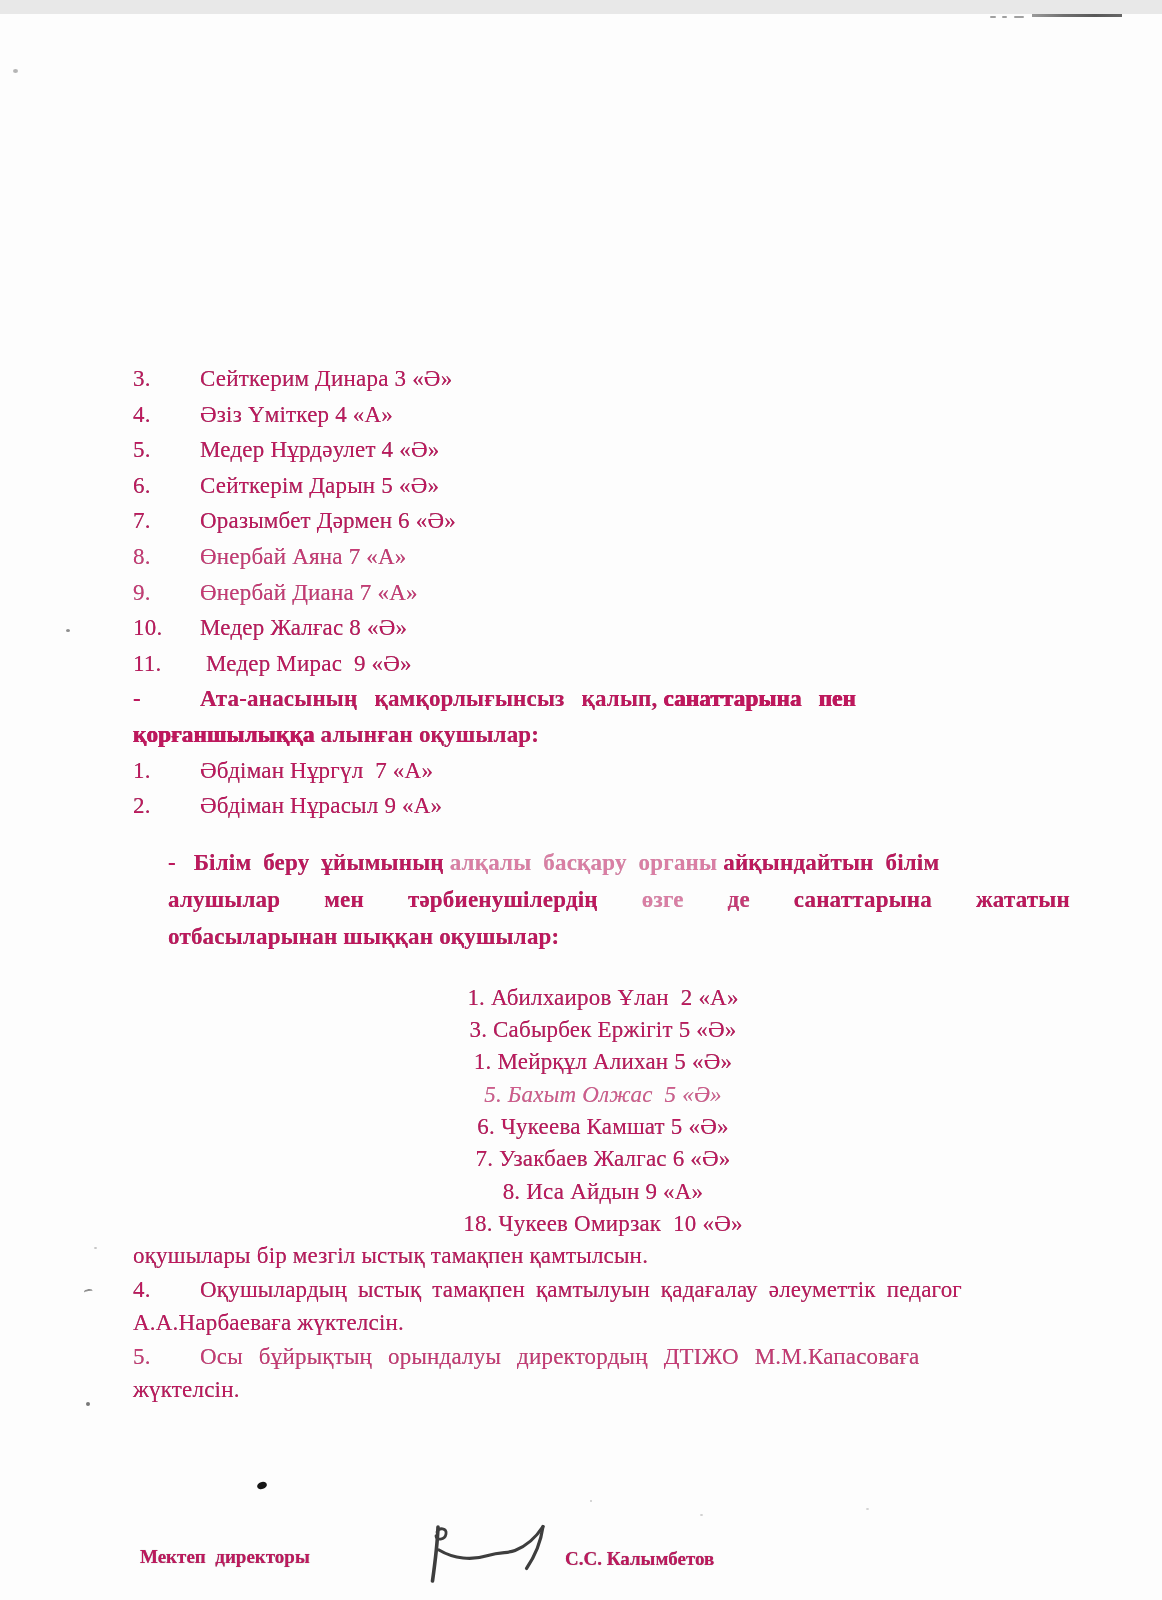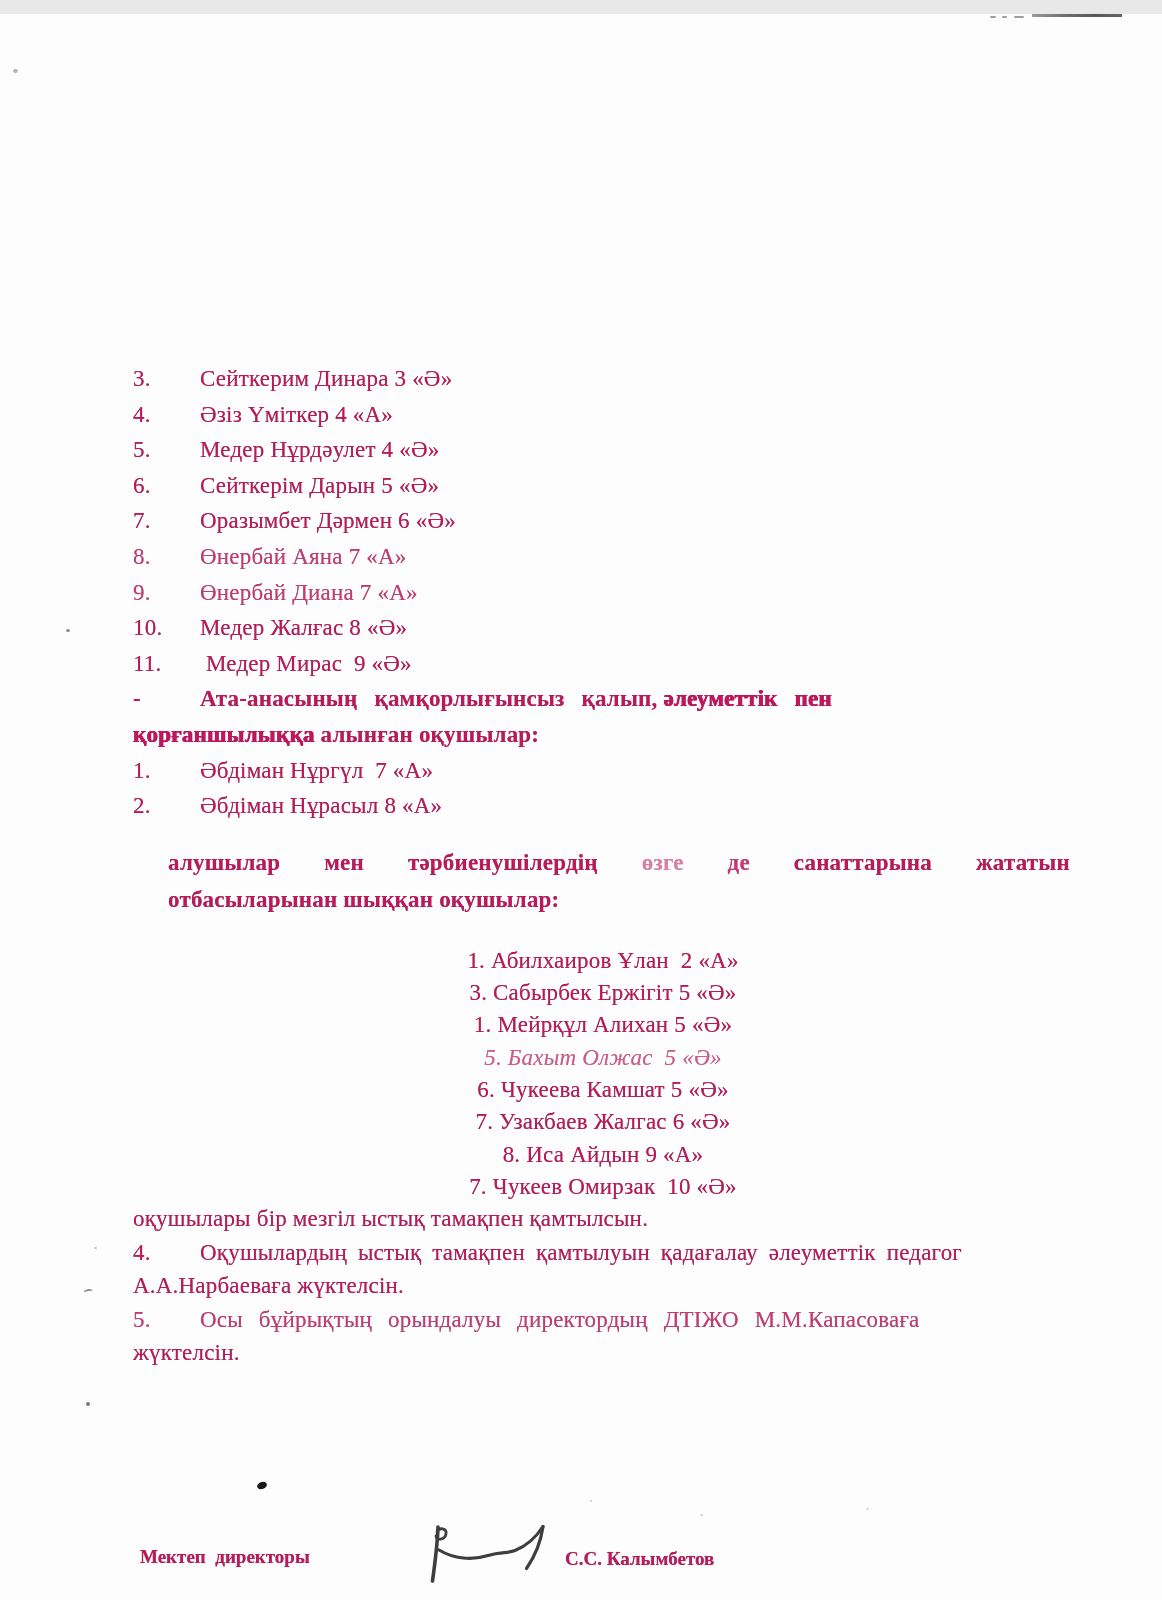--- a/index.html
+++ b/index.html
@@ -81,48 +81,49 @@
       <div class="row"><span class="num">5.</span><span class="txt">Медер Нұрдәулет 4 «Ә»</span></div>
       <div class="row"><span class="num">6.</span><span class="txt">Сейткерім Дарын 5 «Ә»</span></div>
       <div class="row"><span class="num">7.</span><span class="txt">Оразымбет Дәрмен 6 «Ә»</span></div>
       <div class="row fade-1"><span class="num">8.</span><span class="txt">Өнербай Аяна 7 «А»</span></div>
       <div class="row fade-1"><span class="num">9.</span><span class="txt">Өнербай Диана 7 «А»</span></div>
       <div class="row"><span class="num">10.</span><span class="txt">Медер Жалғас 8 «Ә»</span></div>
       <div class="row"><span class="num">11.</span><span class="txt"> Медер Мирас  9 «Ә»</span></div>
     </section>
 
     <section>
-      <div class="row h1line1"><span class="num bold">-</span><span class="seg bold">Ата-анасының қамқорлығынсыз қалып,</span> <span class="seg xb">әлеуметтік пен</span></div>
+      <div class="row h1line1"><span class="num bold">-</span><span class="seg bold">Ата-анасының қамқорлығынсыз қалып,</span> <span class="seg xb">санаттарына пен</span></div>
       <div class="row"><span class="xb">қорғаншылыққа</span> <span class="bold">алынған оқушылар:</span></div>
       <div class="row"><span class="num">1.</span><span class="txt">Әбдіман Нұргүл  7 «А»</span></div>
-      <div class="row"><span class="num">2.</span><span class="txt">Әбдіман Нұрасыл 8 «А»</span></div>
+      <div class="row"><span class="num">2.</span><span class="txt">Әбдіман Нұрасыл 9 «А»</span></div>
     </section>
 
     <section class="sec2 bold">
+      <div class="line"><span>-</span>   <span class="l1seg">Білім беру ұйымының</span> <span class="l1seg fade-3">алқалы басқару органы</span> <span class="l1seg">айқындайтын білім</span></div>
       <div class="jline">
         <span>алушылар</span>
         <span>мен</span>
         <span>тәрбиенушілердің</span>
         <span class="fade-3">өзге</span>
         <span class="fade-1">де</span>
         <span>санаттарына</span>
         <span>жататын</span>
       </div>
       <div class="line">отбасыларынан шыққан оқушылар:</div>
     </section>
 
     <section class="list3">
       <div class="line">1. Абилхаиров Ұлан  2 «А»</div>
       <div class="line">3. Сабырбек Ержігіт 5 «Ә»</div>
       <div class="line">1. Мейрқұл Алихан 5 «Ә»</div>
       <div class="line fade-2">5. Бахыт Олжас  5 «Ә»</div>
       <div class="line">6. Чукеева Камшат 5 «Ә»</div>
       <div class="line">7. Узакбаев Жалгас 6 «Ә»</div>
       <div class="line">8. Иса Айдын 9 «А»</div>
-      <div class="line">7. Чукеев Омирзак  10 «Ә»</div>
+      <div class="line">18. Чукеев Омирзак  10 «Ә»</div>
     </section>
 
     <section class="clauses">
       <div class="line">оқушылары бір мезгіл ыстық тамақпен қамтылсын.</div>
       <div class="line w4"><span class="num">4.</span><span>Оқушылардың ыстық тамақпен қамтылуын қадағалау әлеуметтік педагог</span></div>
       <div class="line">А.А.Нарбаеваға жүктелсін.</div>
       <div class="line w5 fade-1"><span class="num">5.</span><span>Осы бұйрықтың орындалуы директордың ДТІЖО М.М.Капасоваға</span></div>
       <div class="line">жүктелсін.</div>
     </section>
 

